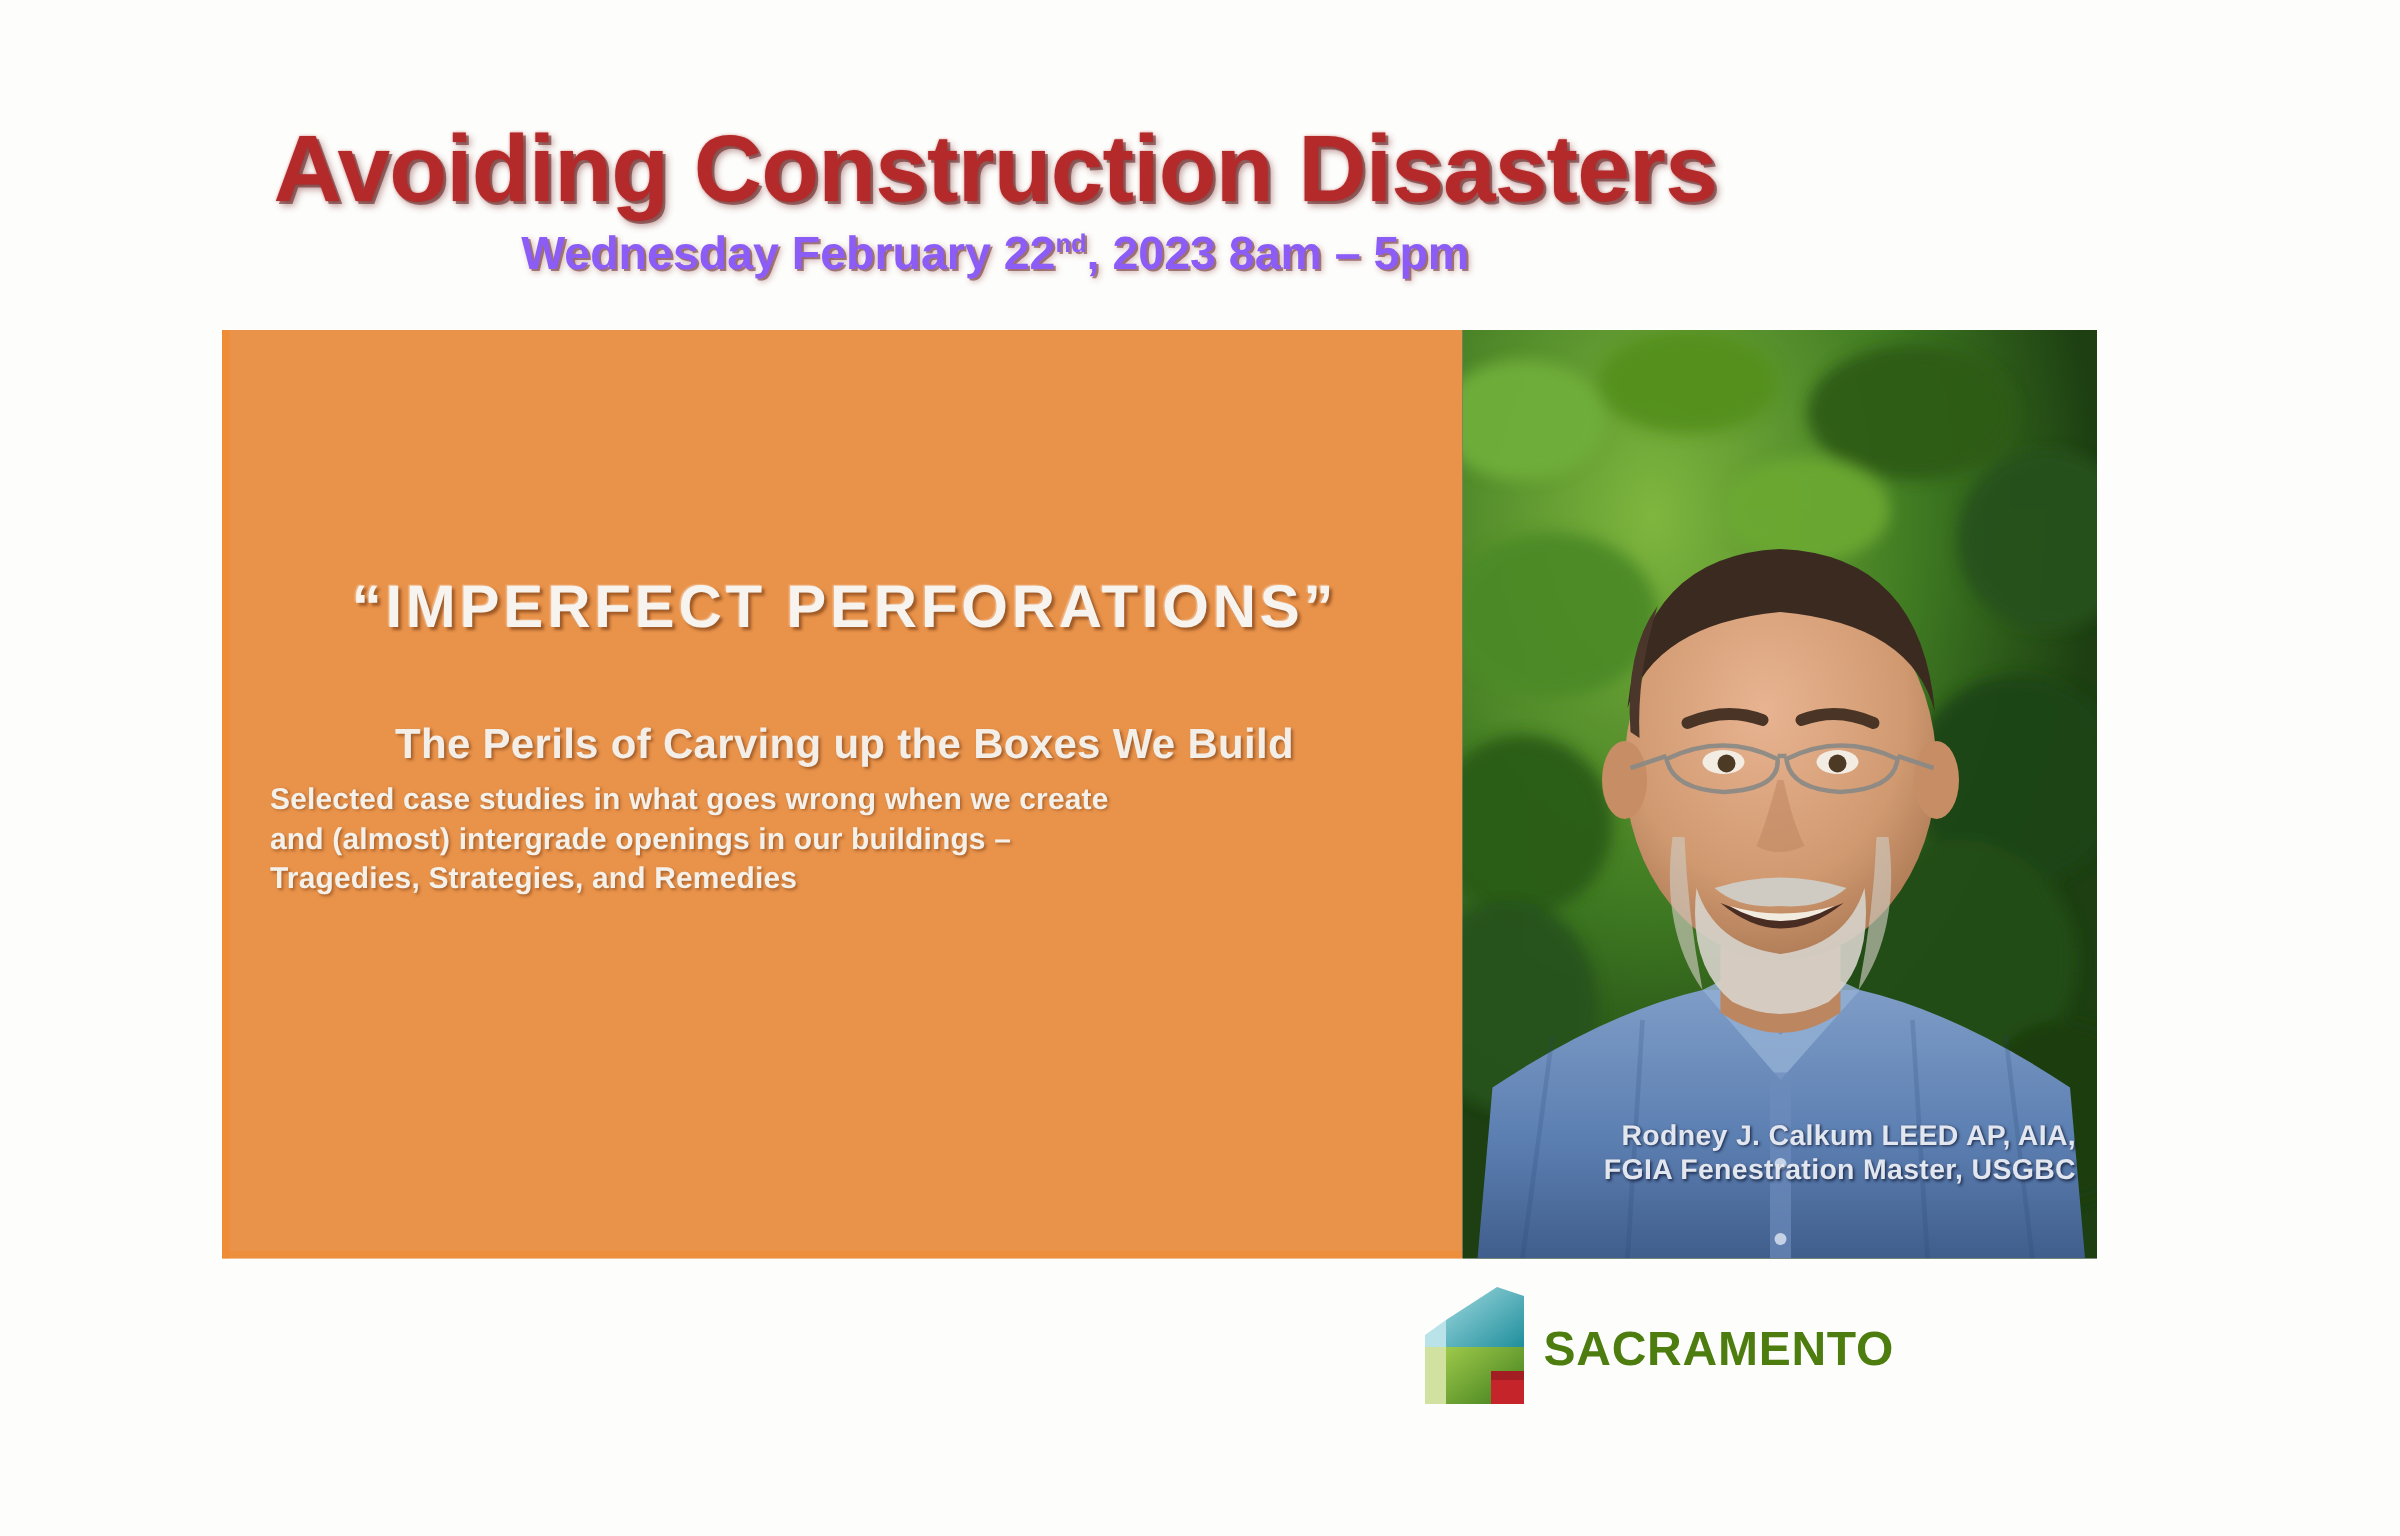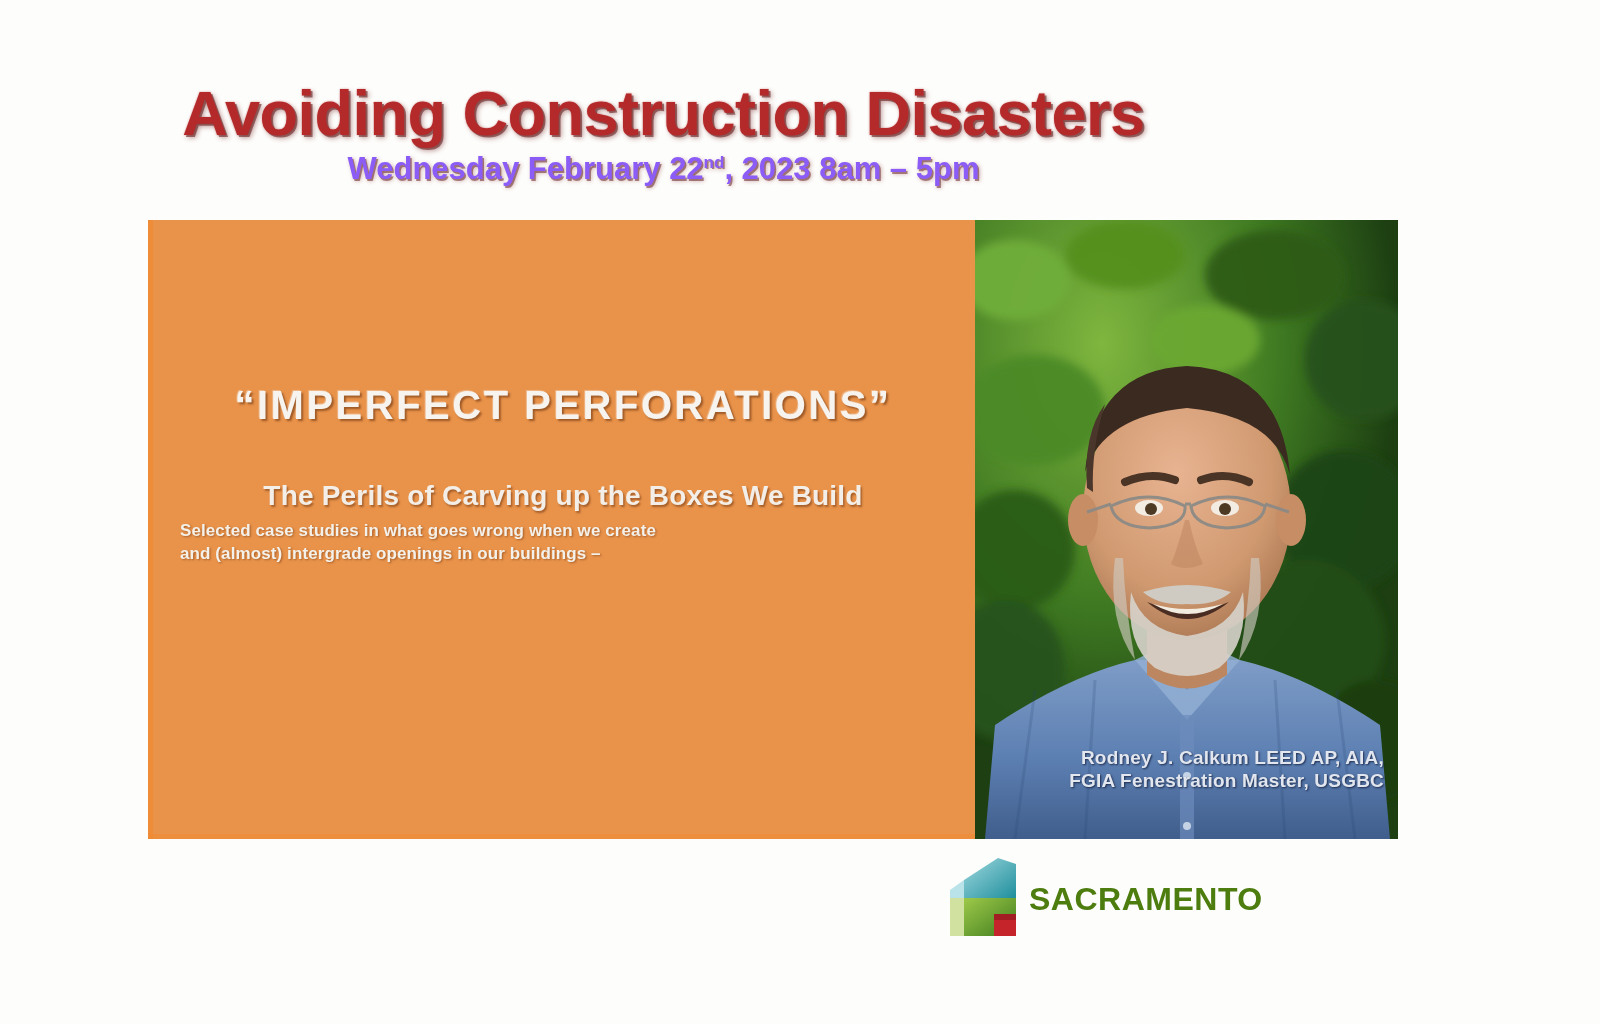--- a/index.html
+++ b/index.html
@@ -93,21 +93,21 @@
     color:#f3efe8;
     letter-spacing:.2px;
     text-shadow:1.5px 1.5px 2px rgba(120,60,20,.6);
     filter:blur(.4px);
     white-space:nowrap;
     margin-top:40px;
   }
   .deck-body{
     position:absolute;
     left:32px;top:300px;width:760px;
-    font-size:17px;
+    font-size:20px;
     font-weight:bold;
     color:#f4f1ea;
     line-height:1.33;
     letter-spacing:.1px;
     text-shadow:1.2px 1.2px 2px rgba(120,60,20,.55);
     filter:blur(.4px);
   }
   .deck-body div{white-space:nowrap;}
 
   
@@ -176,20 +176,21 @@
   </div>
 
   <div class="content-band">
 
     <div class="orange-panel">
       <div class="deck-title">“IMPERFECT PERFORATIONS”</div>
       <div class="deck-subtitle">The Perils of Carving up the Boxes We Build</div>
       <div class="deck-body">
         <div>Selected case studies in what goes wrong when we create</div>
         <div>and (almost) intergrade openings in our buildings –</div>
+        <div>Tragedies, Strategies, and Remedies</div>
       </div>
     </div>
 
     <div class="photo">
       <svg viewBox="0 0 423 619" preserveAspectRatio="none" aria-hidden="true">
         <defs>
           <radialGradient id="leafA" cx="30%" cy="20%" r="70%">
             <stop offset="0%" stop-color="#7fb63f"></stop>
             <stop offset="60%" stop-color="#3f7a22"></stop>
             <stop offset="100%" stop-color="#1d3f12"></stop>

